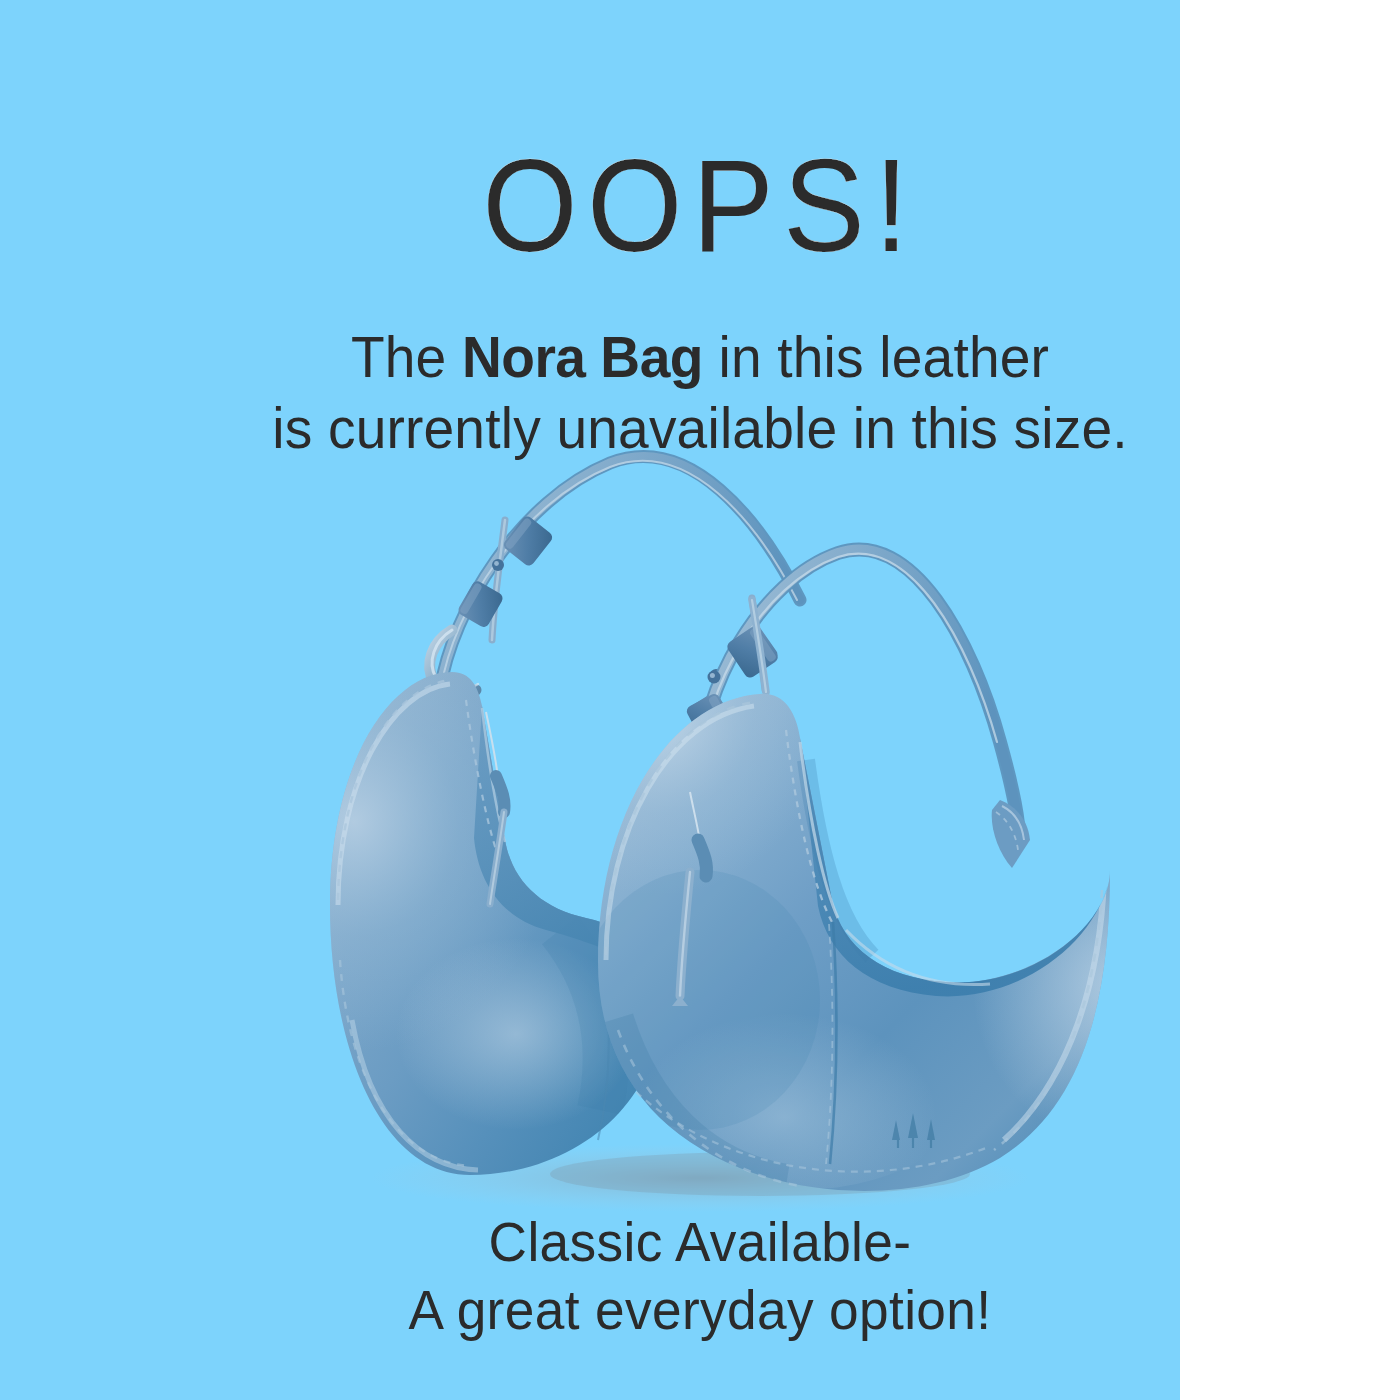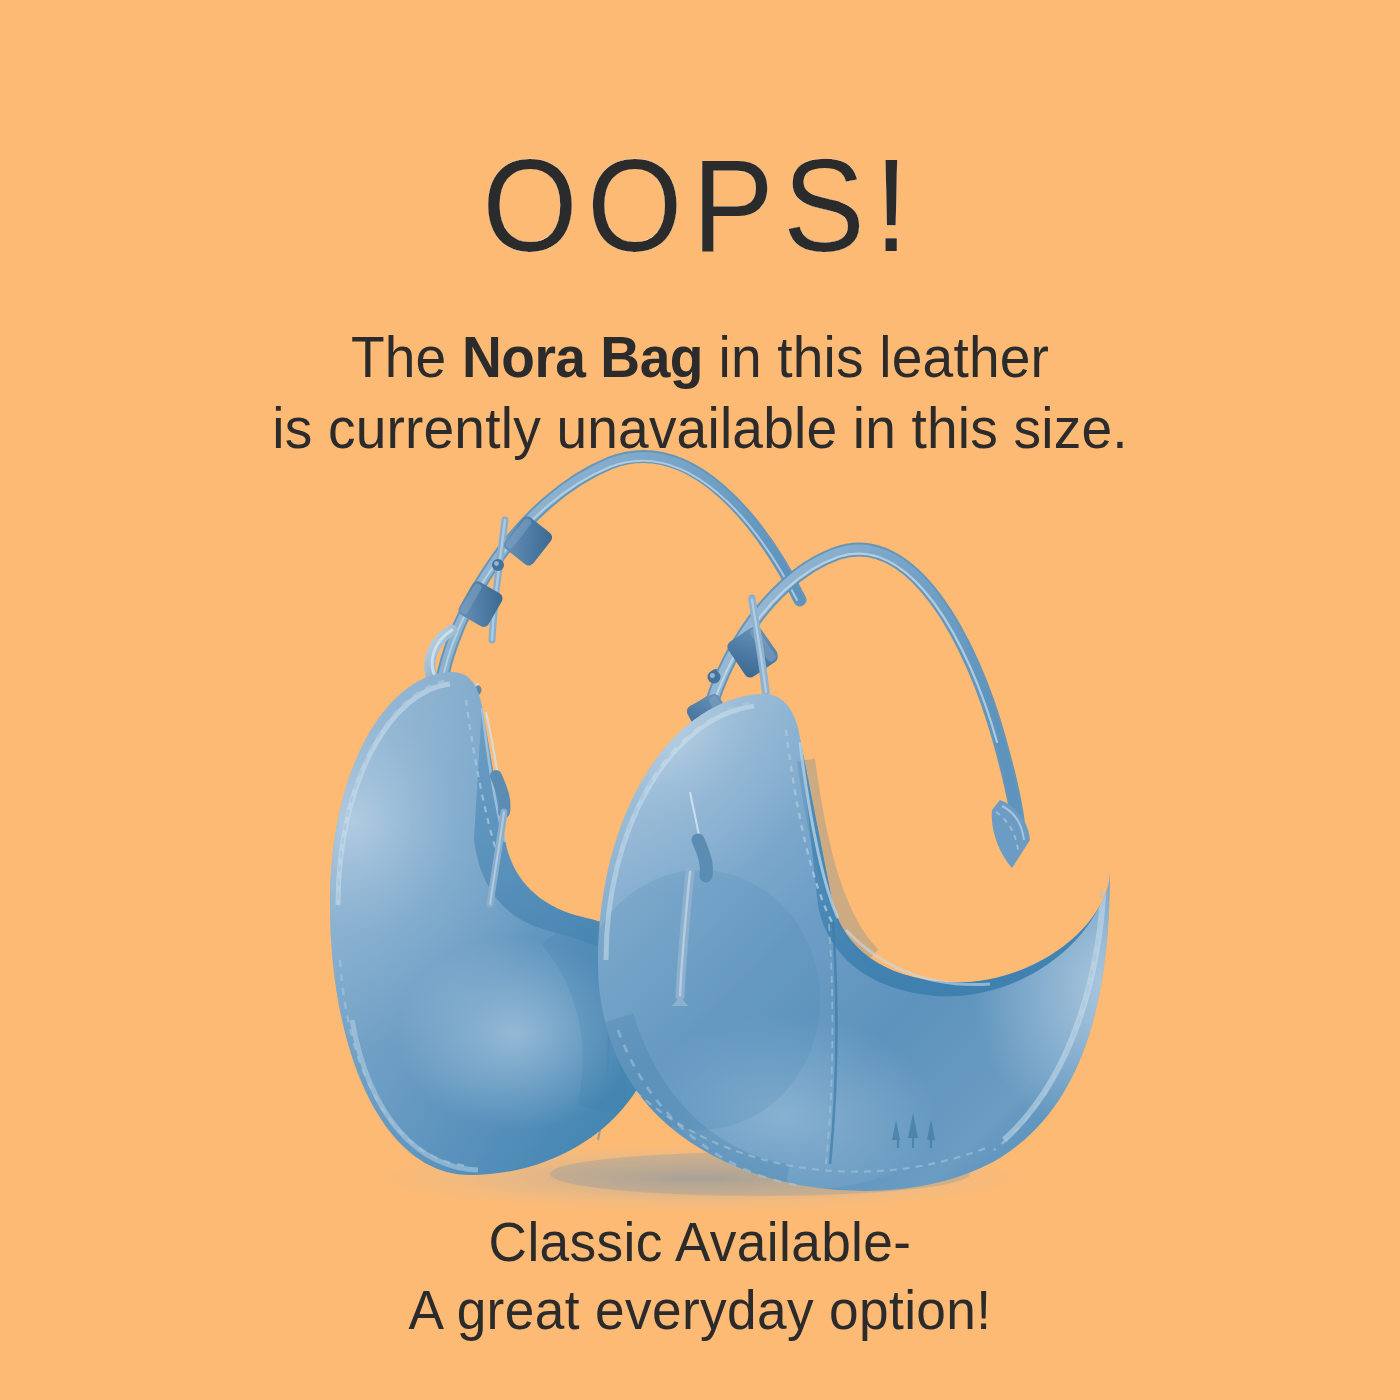--- a/index.html
+++ b/index.html
@@ -2,23 +2,23 @@
 <html><head>
 <meta charset="utf-8">
 <style>
   html, body {
     margin: 0;
     padding: 0;
     background: #ffffff;
   }
   #stage {
     position: relative;
-    width: 1400px;
+    width: 1180px;
     height: 1400px;
-    background: #fdba74;
+    background: #7dd3fc;
     overflow: hidden;
     font-family: "Liberation Sans", sans-serif;
   }
 
   
   .headline {
     position: absolute;
     left: 0;
     top: 140px;
     width: 1400px;

